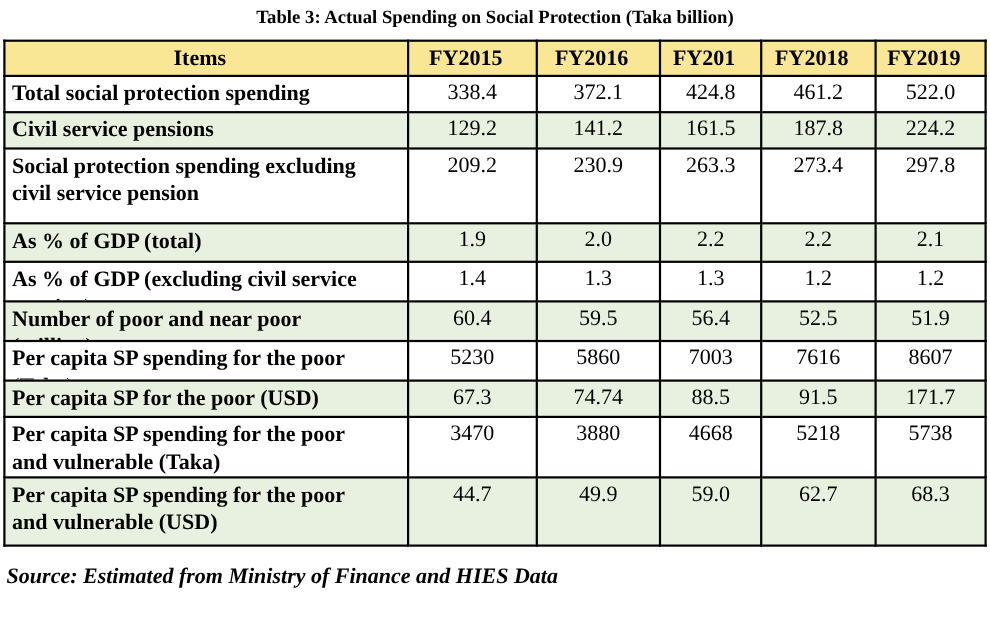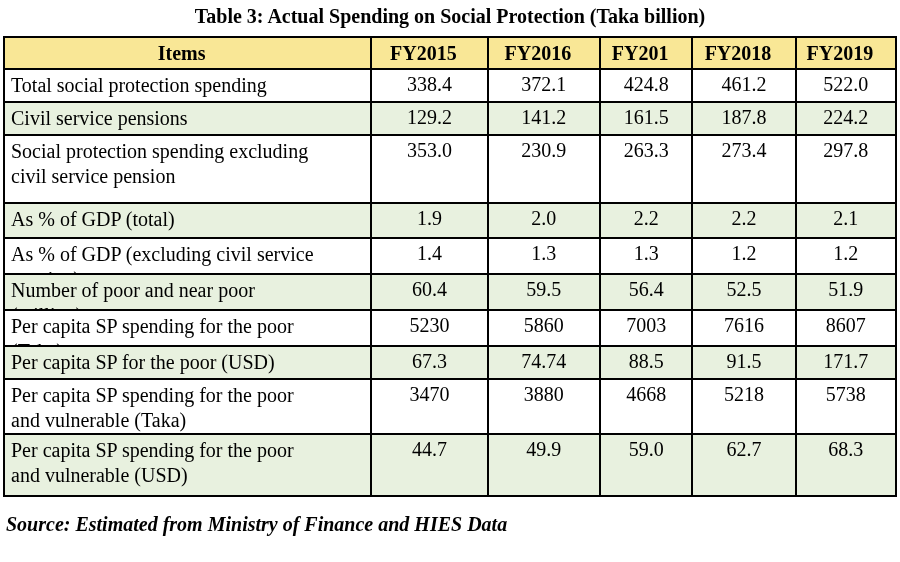--- a/index.html
+++ b/index.html
@@ -11,21 +11,21 @@
   * { box-sizing: border-box; }
   html, body {
     margin: 0; padding: 0;
     width: 900px; height: 562px;
     background: #ffffff;
     font-family: "Liberation Serif", serif;
     color: var(--text-color);
   }
   .page { width: 900px; height: 562px; padding: 5px 3px 0 3px; overflow: hidden; }
   .table-title {
-    font-size: 20px; font-weight: bold;
+    font-size: 17px; font-weight: bold;
     text-align: center;
     margin: 0 0 9px 0;
     line-height: 22px;
   }
   table.data-table {
     border-collapse: collapse;
     table-layout: fixed;
     width: 894px;
   }
   col.col-items { width: 366px; }
@@ -48,21 +48,21 @@
     vertical-align: middle;
   }
   tbody tr { height: 33px; }
   tbody tr:nth-child(3)  { height: 68px; }
   tbody tr:nth-child(4)  { height: 35px; }
   tbody tr:nth-child(10) { height: 62px; }
   tbody tr:nth-child(11) { height: 66px; }
   tbody tr:nth-child(even) td { background: var(--shaded-row-bg); }
   td.item { text-align: left; padding: 3px 4px 0 6px; }
   td.num  { text-align: center; padding: 3px 2px 0 2px; }
-  .cellwrap .line { line-height: 25px; white-space: nowrap; }
+  .cellwrap .line { line-height: 25px; white-space: nowrap; font-weight: bold; }
   tr.clipped .cellwrap {
     max-height: 31px;
     overflow: hidden;
   }
   .source-note {
     font-size: 20px;
     font-weight: bold;
     font-style: italic;
     margin: 16px 0 0 3px;
     line-height: 22px;
@@ -118,21 +118,21 @@
           <td class="num">187.8</td>
           <td class="num">224.2</td>
         </tr>
         <tr>
           <td class="item">
             <div class="cellwrap">
               <div class="line">Social protection spending excluding</div>
               <div class="line">civil service pension</div>
             </div>
           </td>
-          <td class="num">353.0</td>
+          <td class="num">209.2</td>
           <td class="num">230.9</td>
           <td class="num">263.3</td>
           <td class="num">273.4</td>
           <td class="num">297.8</td>
         </tr>
         <tr>
           <td class="item">
             <div class="cellwrap">
               <div class="line">As % of GDP (total)</div>
             </div>

